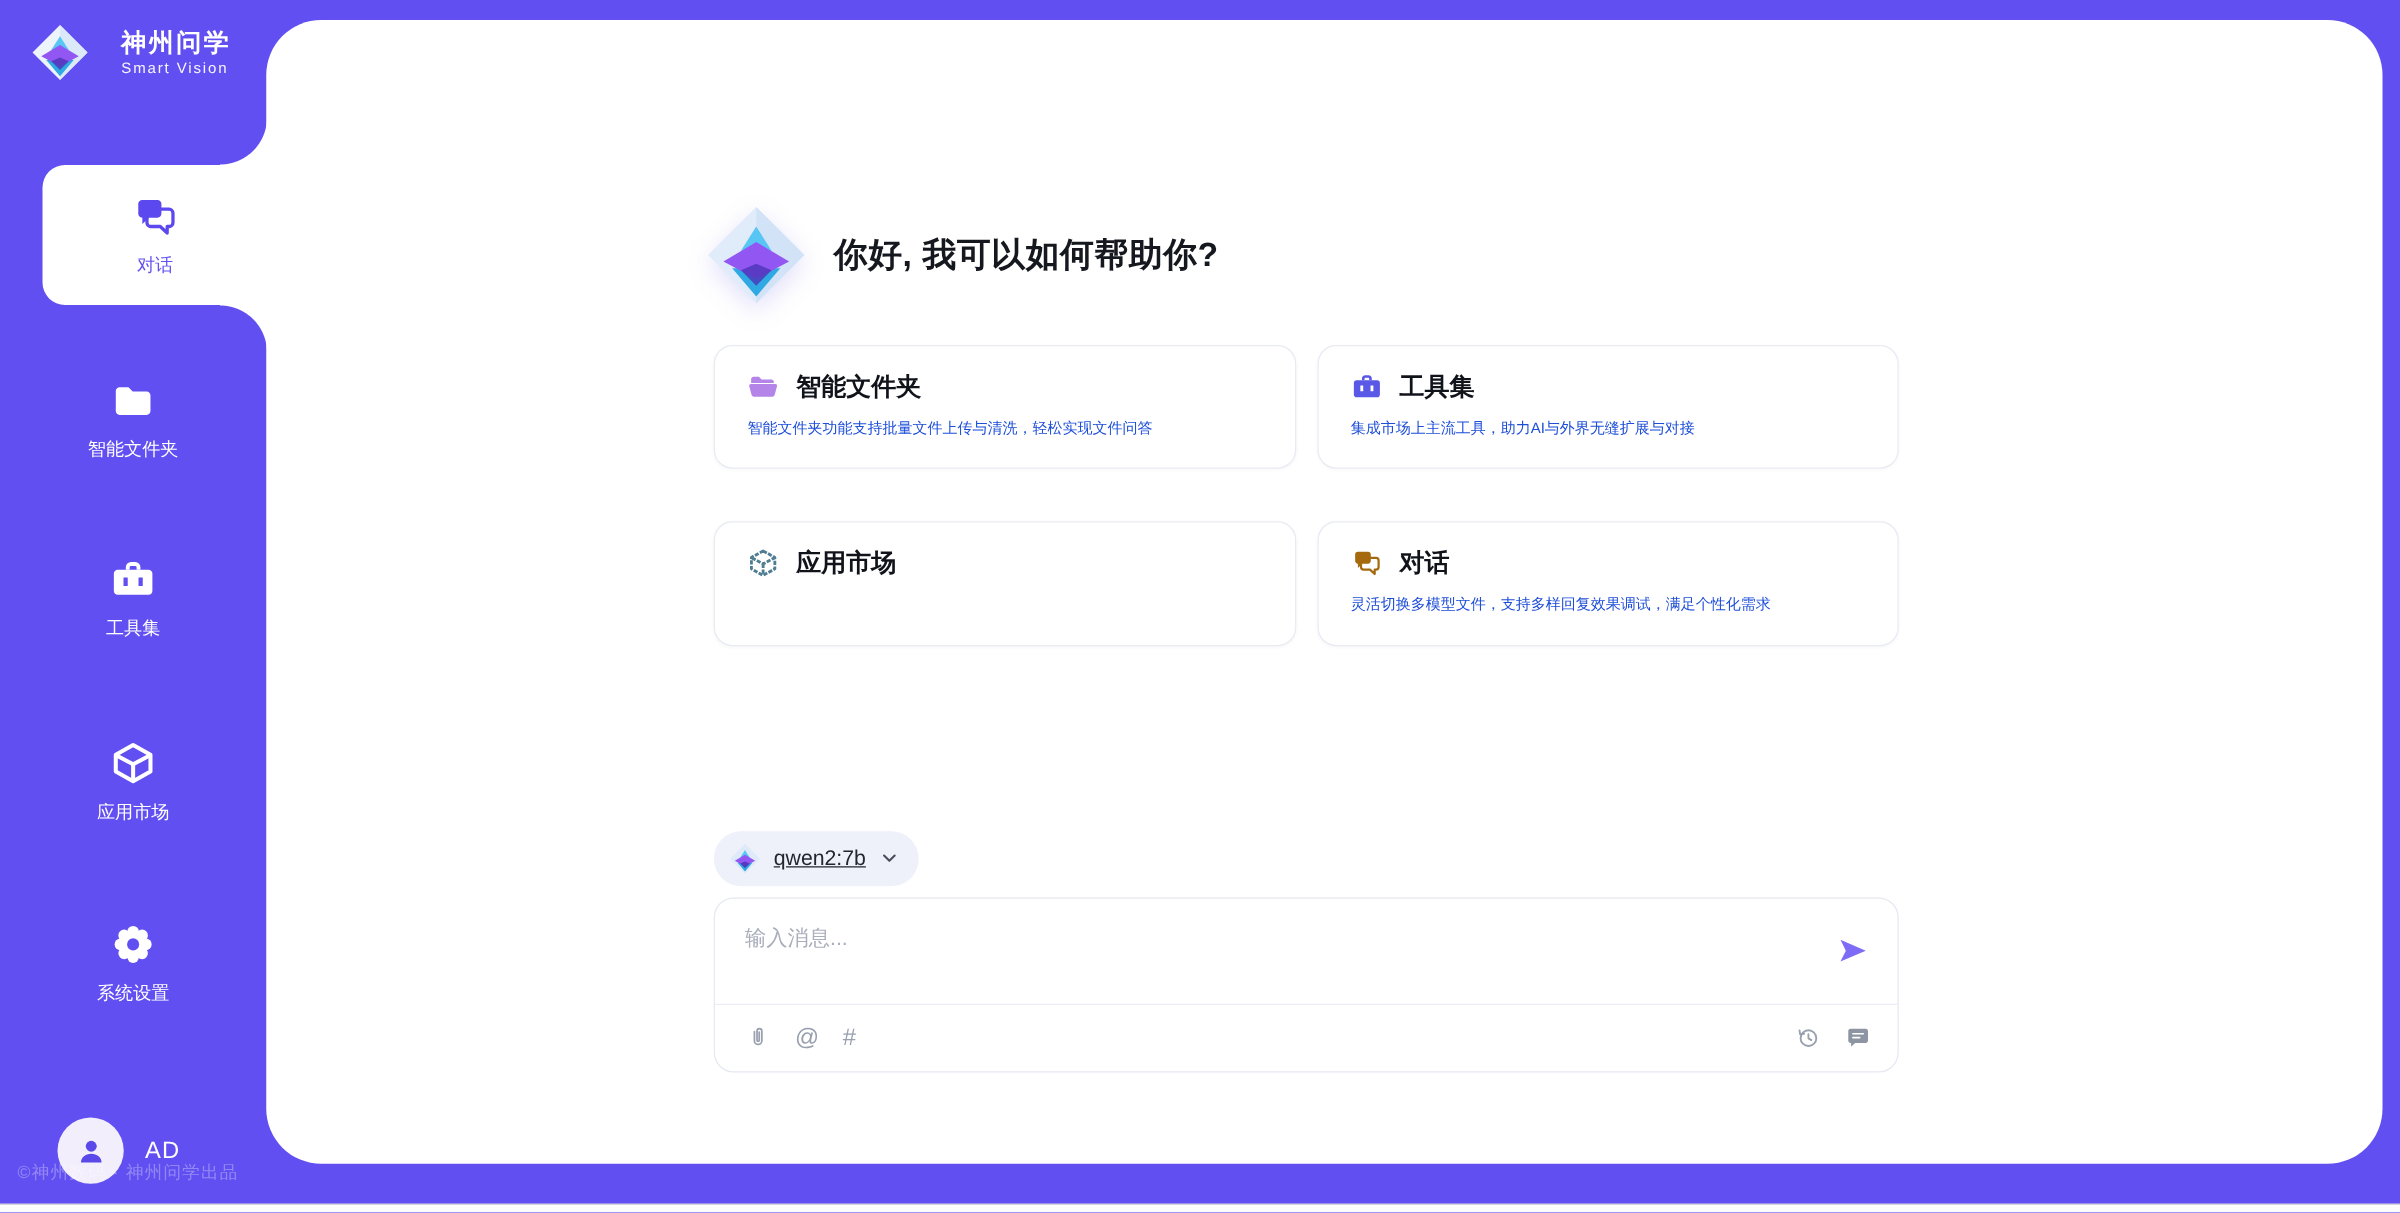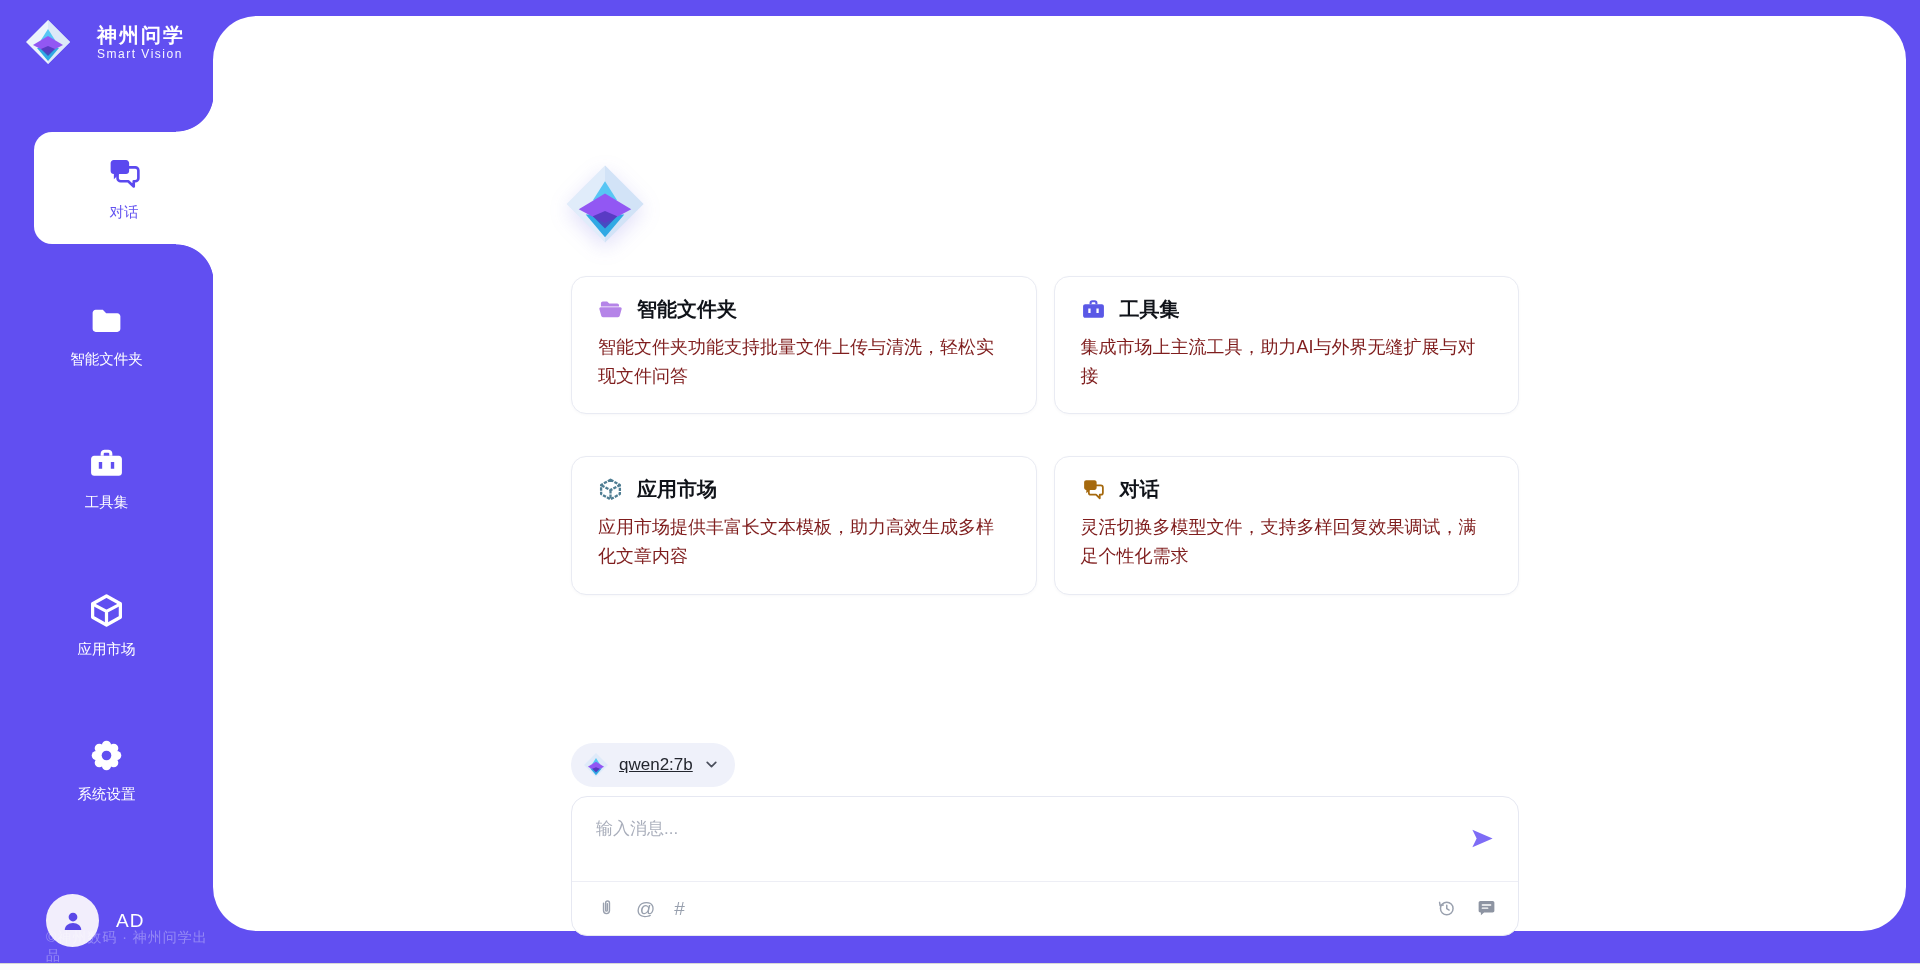--- a/index.html
+++ b/index.html
@@ -21,37 +21,37 @@
   .nav-item.active .nav-ico{color:#5B49EF;}
   .nav-item.active .nav-label{color:#6252F0;}
   .nav-item.active::before,.nav-item.active::after{content:"";position:absolute;right:0;width:38px;height:38px;}
   .nav-item.active::before{top:-38px;background:radial-gradient(circle at 0 0,#614FF1 37.2px,#fff 38px);}
   .nav-item.active::after{bottom:-38px;background:radial-gradient(circle at 0 100%,#614FF1 37.2px,#fff 38px);}
 
   .user{position:absolute;left:46px;top:894px;display:flex;align-items:center;gap:17px;cursor:pointer;}
   .avatar{width:53px;height:53px;border-radius:50%;background:#F2EEFC;display:flex;align-items:center;justify-content:center;}
   .avatar svg{width:30px;height:30px;color:#5B48E8;}
   .user-name{color:#fff;font-size:19px;letter-spacing:1px;}
-  .copyright{position:absolute;left:14px;top:929px;font-size:14px;color:rgba(255,255,255,0.32);letter-spacing:1px;margin-left:32px;}
+  .copyright{position:absolute;left:14px;top:929px;font-size:14px;color:rgba(255,255,255,0.32);letter-spacing:1px;}
 
   
   .panel{position:absolute;left:213px;top:16px;width:1693px;height:915px;background:#fff;border-radius:44px;}
   .content{position:absolute;left:358px;top:146px;width:948px;}
 
   .greeting{display:flex;align-items:center;gap:20px;margin-left:-8px;}
   .greet-gem{width:84px;height:84px;filter:drop-shadow(0 6px 10px rgba(90,80,220,0.18));}
   .greet-title{font-size:27px;font-weight:bold;color:#15181F;letter-spacing:0.5px;}
 
   .cards{display:grid;grid-template-columns:1fr 1fr;column-gap:17px;row-gap:42px;margin-top:30px;}
   .card{background:#fff;border:1px solid #E9EBF3;border-radius:15px;padding:19px 26px 22px 26px;
     box-shadow:0 1px 3px rgba(25,28,70,0.03);cursor:pointer;box-sizing:border-box;}
   .card-head{display:flex;align-items:center;gap:14px;}
   .card-head svg{width:25px;height:25px;flex:0 0 auto;}
   .card-title{font-size:20px;font-weight:bold;color:#101319;}
-  .card-desc{margin-top:10px;font-size:18px;line-height:1.62;color:#7f1d1d;}
+  .card-desc{margin-top:10px;font-size:12px;line-height:1.62;color:#1d4ed8;}
   .ico-folder-open{color:#B584E8;}
   .ico-toolbox{color:#5A58E6;}
   .ico-gridcube{color:#4F7D92;}
   .ico-chat-brown{color:#A5690E;}
 
   .composer{margin-top:148px;}
   .model-pill{display:inline-flex;align-items:center;gap:10px;height:44px;padding:0 15px 0 12px;
     background:#EFF1FA;border-radius:22px;cursor:pointer;}
   .model-gem{width:26px;height:26px;}
   .model-label{font-size:17px;color:#23262E;text-decoration:underline;}
@@ -156,20 +156,21 @@
 
       <div class="greeting">
         <svg class="greet-gem" viewBox="0 0 48 48">
           <polygon points="24,2 46,24 24,46 2,24" fill="#E0ECFA"></polygon>
           <polygon points="24,2 46,24 24,46" fill="#D2E3F7"></polygon>
           <polygon points="24,11 31,22 17,22" fill="#58C6F4"></polygon>
           <polygon points="13,30 35,30 24,43" fill="#2FA9E4"></polygon>
           <polygon points="24,18 39,27 24,35 9,27" fill="#9257F3"></polygon>
           <polygon points="24,28 31,31 24,38 17,31" fill="#4B34B8" opacity="0.8"></polygon>
         </svg>
+        <div class="greet-title">你好, 我可以如何帮助你?</div>
       </div>
 
       <div class="cards">
 
         <div class="card">
           <div class="card-head">
             <svg class="ico-folder-open" viewBox="0 0 24 24">
               <path d="M2.8 6 C2.8 5 3.6 4.2 4.6 4.2 H8.8 L10.8 6.3 H18.4 C19.4 6.3 20.2 7.1 20.2 8.1 V9 H2.8 Z" fill="currentColor"></path>
               <path d="M1.7 9.8 H21.4 C22.3 9.8 22.9 10.6 22.7 11.4 L20.9 18.1 C20.7 18.9 20 19.5 19.2 19.5 H4.8 C4 19.5 3.3 18.9 3.1 18.1 L1.3 11.4 C1.1 10.6 1.8 9.8 2.6 9.8 Z" fill="currentColor"></path>
             </svg>
@@ -190,21 +191,20 @@
         </div>
 
         <div class="card">
           <div class="card-head">
             <svg class="ico-gridcube" viewBox="0 0 24 24">
               <path d="M12 2.6 L21 7.6 V16.4 L12 21.4 L3 16.4 V7.6 Z" fill="none" stroke="currentColor" stroke-width="2.2" stroke-linejoin="round" stroke-dasharray="3.2 1.1"></path>
               <path d="M3.4 8 L12 12.6 L20.6 8 M12 12.6 V21" fill="none" stroke="currentColor" stroke-width="2.2" stroke-linejoin="round" stroke-dasharray="3.2 1.1"></path>
             </svg>
             <span class="card-title">应用市场</span>
           </div>
-          <div class="card-desc">应用市场提供丰富长文本模板，助力高效生成多样化文章内容</div>
         </div>
 
         <div class="card">
           <div class="card-head">
             <svg class="ico-chat-brown" viewBox="0 0 24 24">
               <path d="M9.5 8 H19 C20.1 8 21 8.9 21 10 V15 C21 16.1 20.1 17 19 17 H18 V20.4 L14.4 17 H9.5 C8.4 17 7.5 16.1 7.5 15 V10 C7.5 8.9 8.4 8 9.5 8 Z" fill="none" stroke="currentColor" stroke-width="1.7" stroke-linejoin="round"></path>
               <path d="M5 3.2 H13 C14.1 3.2 15 4.1 15 5.2 V10.4 C15 11.5 14.1 12.4 13 12.4 H8.6 L5.1 15.7 V12.4 H5 C3.9 12.4 3 11.5 3 10.4 V5.2 C3 4.1 3.9 3.2 5 3.2 Z" fill="currentColor"></path>
             </svg>
             <span class="card-title">对话</span>
           </div>

